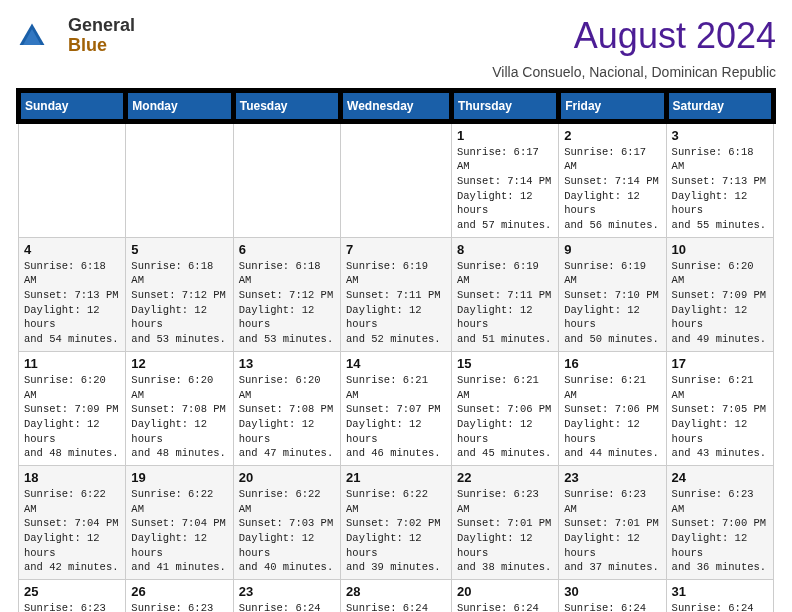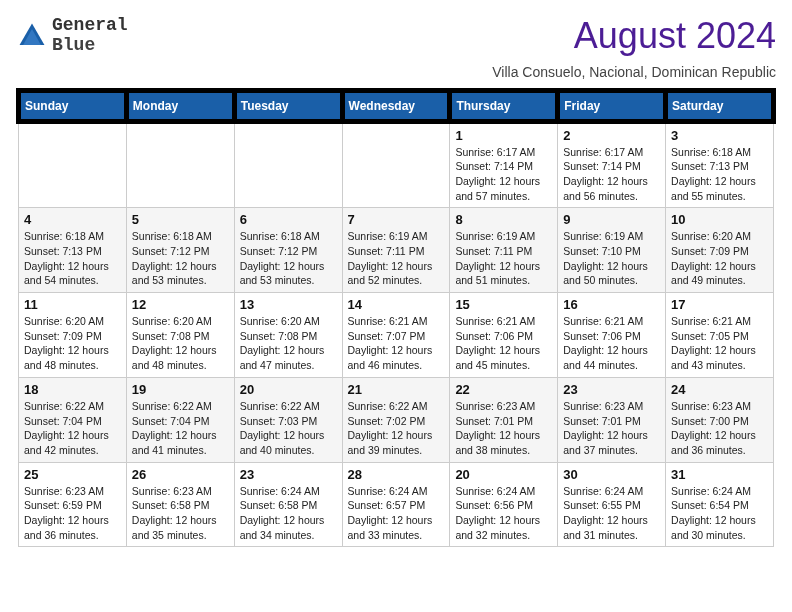--- a/index.html
+++ b/index.html
@@ -12,30 +12,29 @@
     }
     .header-section {
       display: flex;
       align-items: flex-start;
       justify-content: space-between;
       margin-bottom: 8px;
     }
     .logo {
       display: flex;
       align-items: center;
-      gap: 4px;
-      font-family: Liberation Mono, monospace;
+      gap: 20px;
     }
     .logo-text {
       font-size: 18px;
       font-weight: bold;
       line-height: 1.1;
     }
     .logo-text .general { color: #333; }
-    .logo-text .blue { color: #404040; }
+    .logo-text .blue { color: #a16207; }
     .logo-icon {
       width: 32px;
       height: 32px;
     }
     .title-section {
       text-align: right;
     }
     .main-title {
       font-size: 36px;
       font-weight: normal;
@@ -74,20 +73,21 @@
     .day-number {
       font-weight: bold;
       font-size: 13px;
       margin-bottom: 2px;
       color: #111;
     }
     .day-info {
       font-size: 10.5px;
       color: #222;
       line-height: 1.4;
+      font-family: Liberation Mono, monospace;
     }
     .empty-cell {
       background: #fff !important;
     }
   </style>
 </head>
 <body>
 
 <div class="header-section">
   <div class="logo">

